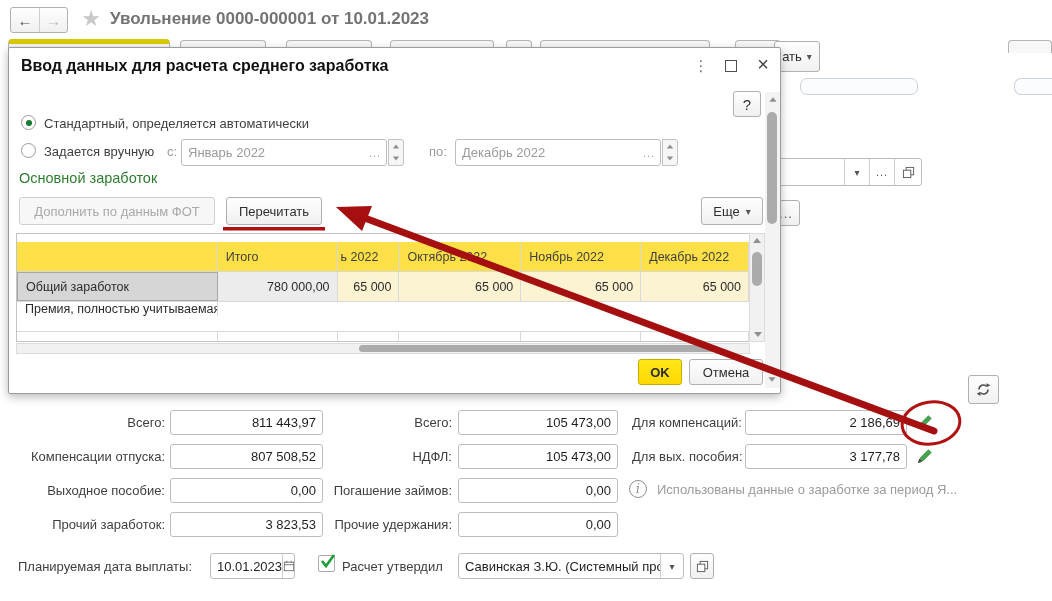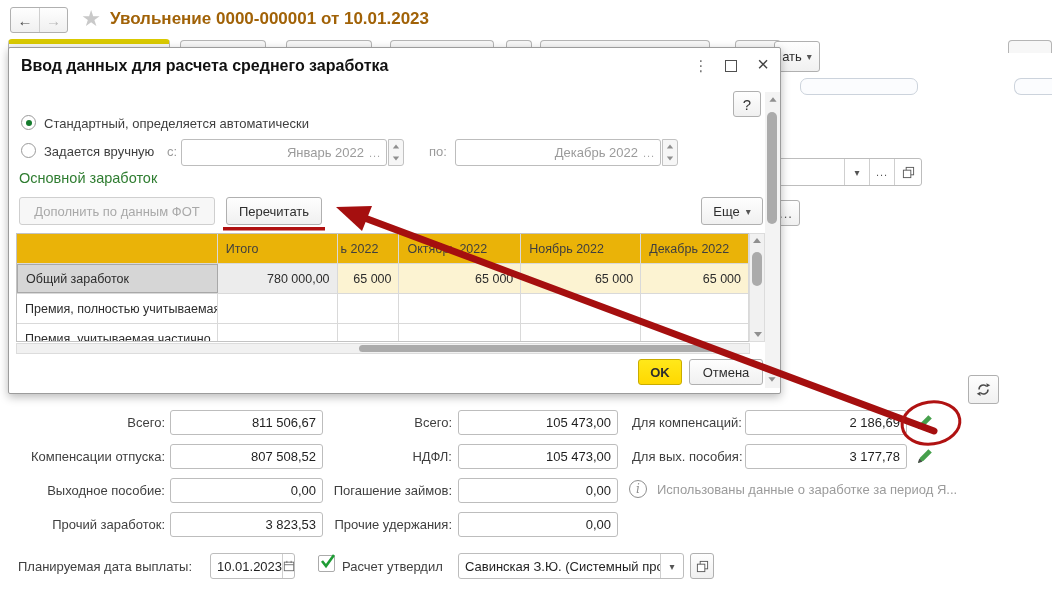--- a/index.html
+++ b/index.html
@@ -1,21 +1,21 @@
 <!DOCTYPE html>
 <html><head>
 <meta charset="utf-8">
 <style>
   html,body{margin:0;padding:0;}
   body{width:1052px;height:601px;position:relative;background:#fff;
        font-family:"Liberation Sans","DejaVu Sans",sans-serif;overflow:hidden;}
   .abs{position:absolute;box-sizing:border-box;}
   .lbl{font-size:13px;color:#3f3f3f;white-space:nowrap;}
   .fld{border:1px solid #bdbdbd;border-radius:3px;background:#fff;font-size:13px;color:#1f1f1f;
-       display:flex;align-items:center;overflow:hidden;text-align:right;}
+       display:flex;align-items:center;overflow:hidden;}
   .fld.num{justify-content:flex-end;padding-right:6px;}
   .btn{border:1px solid #b0b0b0;border-radius:3px;background:linear-gradient(#fefefe,#f0f0f0);
        font-size:13px;color:#2e2e2e;display:flex;align-items:center;justify-content:center;white-space:nowrap;}
   .btn.disabled{color:#a9a9a9;background:#f7f7f7;border-color:#cfcfcf;}
   .tabtop{border:1px solid #b5b5b5;border-bottom:none;border-radius:4px 4px 0 0;background:#f7f7f7;}
   .cell{border-right:1px solid #d9d9d9;display:flex;align-items:center;font-size:12.5px;color:#2c2c2c;
         box-sizing:border-box;overflow:hidden;white-space:nowrap;}
   .cell.num{justify-content:flex-end;padding-right:7px;}
   .trow{display:flex;border-bottom:1px solid #d9d9d9;}
   .tri-up{width:0;height:0;border-left:4px solid transparent;border-right:4px solid transparent;border-bottom:5px solid #8f8f8f;}
@@ -32,21 +32,21 @@
 <div class="abs" style="left:0;top:0;width:1052px;height:38px;">
   <div class="abs btn" style="left:10px;top:7px;width:58px;height:26px;padding:0;">
     <div class="icon" style="width:29px;height:24px;border-right:1px solid #cfcfcf;color:#4c4c4c;font-size:15px;">
         <span>←</span>
       </div>
     <div class="icon" style="width:28px;height:24px;color:#b9b9b9;font-size:15px;">
         <span>→</span>
       </div>
   </div>
   <div class="abs icon" style="left:78px;top:6px;width:26px;height:26px;color:#c9c9c9;font-size:22px;">★</div>
-  <div class="abs" style="left:110px;top:9px;font-size:17px;font-weight:600;color:#a16207;">Увольнение 0000-000001 от 10.01.2023</div>
+  <div class="abs" style="left:110px;top:9px;font-size:17px;font-weight:600;color:#737373;">Увольнение 0000-000001 от 10.01.2023</div>
 </div>
 
 <div class="abs tabtop" style="left:8px;top:39px;width:162px;height:12px;border-top:5px solid #d9c900;"></div>
 <div class="abs tabtop" style="left:180px;top:40px;width:86px;height:11px;"></div>
 <div class="abs tabtop" style="left:286px;top:40px;width:86px;height:11px;"></div>
 <div class="abs tabtop" style="left:390px;top:40px;width:104px;height:11px;"></div>
 <div class="abs tabtop" style="left:506px;top:40px;width:26px;height:11px;"></div>
 <div class="abs tabtop" style="left:540px;top:40px;width:170px;height:11px;"></div>
 <div class="abs tabtop" style="left:735px;top:40px;width:46px;height:11px;"></div>
 <div class="abs tabtop" style="left:1008px;top:40px;width:44px;height:13px;"></div>
@@ -75,21 +75,21 @@
 <div class="abs btn" style="left:968px;top:375px;width:31px;height:29px;">
   <svg width="15" height="15" viewBox="0 0 16 16">
     <path d="M12.8 8a4.8 4.8 0 0 1-8.3 3.3" fill="none" stroke="#4a4a4a" stroke-width="1.6"></path>
     <path d="M3.2 8a4.8 4.8 0 0 1 8.3-3.3" fill="none" stroke="#4a4a4a" stroke-width="1.6"></path>
     <polygon points="11,1.2 11.8,5.4 15.2,3.4" fill="#4a4a4a"></polygon>
     <polygon points="5,14.8 4.2,10.6 0.8,12.6" fill="#4a4a4a"></polygon>
   </svg>
 </div>
 
 <div class="abs lbl" style="left:10px;top:415px;width:155px;text-align:right;">Всего:</div>
-<div class="abs fld num" style="left:170px;top:410px;width:153px;height:25px;">811 506,67</div>
+<div class="abs fld num" style="left:170px;top:410px;width:153px;height:25px;">811 443,97</div>
 <div class="abs lbl" style="left:10px;top:449px;width:155px;text-align:right;">Компенсации отпуска:</div>
 <div class="abs fld num" style="left:170px;top:444px;width:153px;height:25px;">807 508,52</div>
 <div class="abs lbl" style="left:10px;top:483px;width:155px;text-align:right;">Выходное пособие:</div>
 <div class="abs fld num" style="left:170px;top:478px;width:153px;height:25px;">0,00</div>
 <div class="abs lbl" style="left:10px;top:517px;width:155px;text-align:right;">Прочий заработок:</div>
 <div class="abs fld num" style="left:170px;top:512px;width:153px;height:25px;">3 823,53</div>
 
 <div class="abs lbl" style="left:300px;top:415px;width:152px;text-align:right;">Всего:</div>
 <div class="abs fld num" style="left:458px;top:410px;width:160px;height:25px;">105 473,00</div>
 <div class="abs lbl" style="left:300px;top:449px;width:152px;text-align:right;">НДФЛ:</div>
@@ -189,37 +189,37 @@
   <div class="abs" style="left:10px;top:122px;font-size:14.5px;color:#2f7d31;">Основной заработок</div>
 
   <div class="abs btn disabled" style="left:10px;top:149px;width:196px;height:28px;">Дополнить по данным ФОТ</div>
   <div class="abs btn" style="left:217px;top:149px;width:96px;height:28px;">Перечитать</div>
   <div class="abs btn" style="left:692px;top:149px;width:62px;height:28px;gap:6px;">
     <span>Еще</span>
     <span class="icon" style="color:#555;font-size:10px;">▾</span>
   </div>
 
   <div class="abs" style="left:7px;top:185px;width:734px;height:109px;border:1px solid #c3c3c3;overflow:hidden;background:#fff;">
-    <div class="trow" style="height:29px;background:#eab308;">
+    <div class="trow" style="height:29px;background:#fde047;margin-top:8px;">
       <div class="cell" style="width:201px;"></div>
       <div class="cell" style="width:120px;padding-left:8px;color:#3f3f3f;">Итого</div>
       <div class="cell" style="width:62px;padding-left:3px;color:#3f3f3f;">ь 2022</div>
       <div class="cell" style="width:122px;padding-left:8px;color:#3f3f3f;">Октябрь 2022</div>
       <div class="cell" style="width:120px;padding-left:8px;color:#3f3f3f;">Ноябрь 2022</div>
       <div class="cell" style="width:108px;padding-left:8px;color:#3f3f3f;">Декабрь 2022</div>
     </div>
     <div class="trow" style="height:29px;">
       <div class="cell" style="width:201px;padding-left:8px;background:#d6d6d6;border:1px solid #a8a8a8;">Общий заработок</div>
       <div class="cell num" style="width:120px;background:#ececec;">780 000,00</div>
       <div class="cell num" style="width:62px;background:#fcf3d2;">65 000</div>
       <div class="cell num" style="width:122px;background:#fcf3d2;">65 000</div>
       <div class="cell num" style="width:120px;background:#fcf3d2;">65 000</div>
       <div class="cell num" style="width:108px;background:#fcf3d2;">65 000</div>
     </div>
-    <div class="trow" style="height:29px;">
+    <div class="trow" style="height:29px;flex-direction:column;">
       <div class="cell" style="width:201px;padding-left:8px;">Премия, полностью учитываемая</div>
       <div class="cell num" style="width:120px;"></div>
       <div class="cell num" style="width:62px;"></div>
       <div class="cell num" style="width:122px;"></div>
       <div class="cell num" style="width:120px;"></div>
       <div class="cell num" style="width:108px;"></div>
     </div>
     <div class="trow" style="height:29px;">
       <div class="cell" style="width:201px;padding-left:8px;">Премия, учитываемая частично</div>
       <div class="cell num" style="width:120px;"></div>

